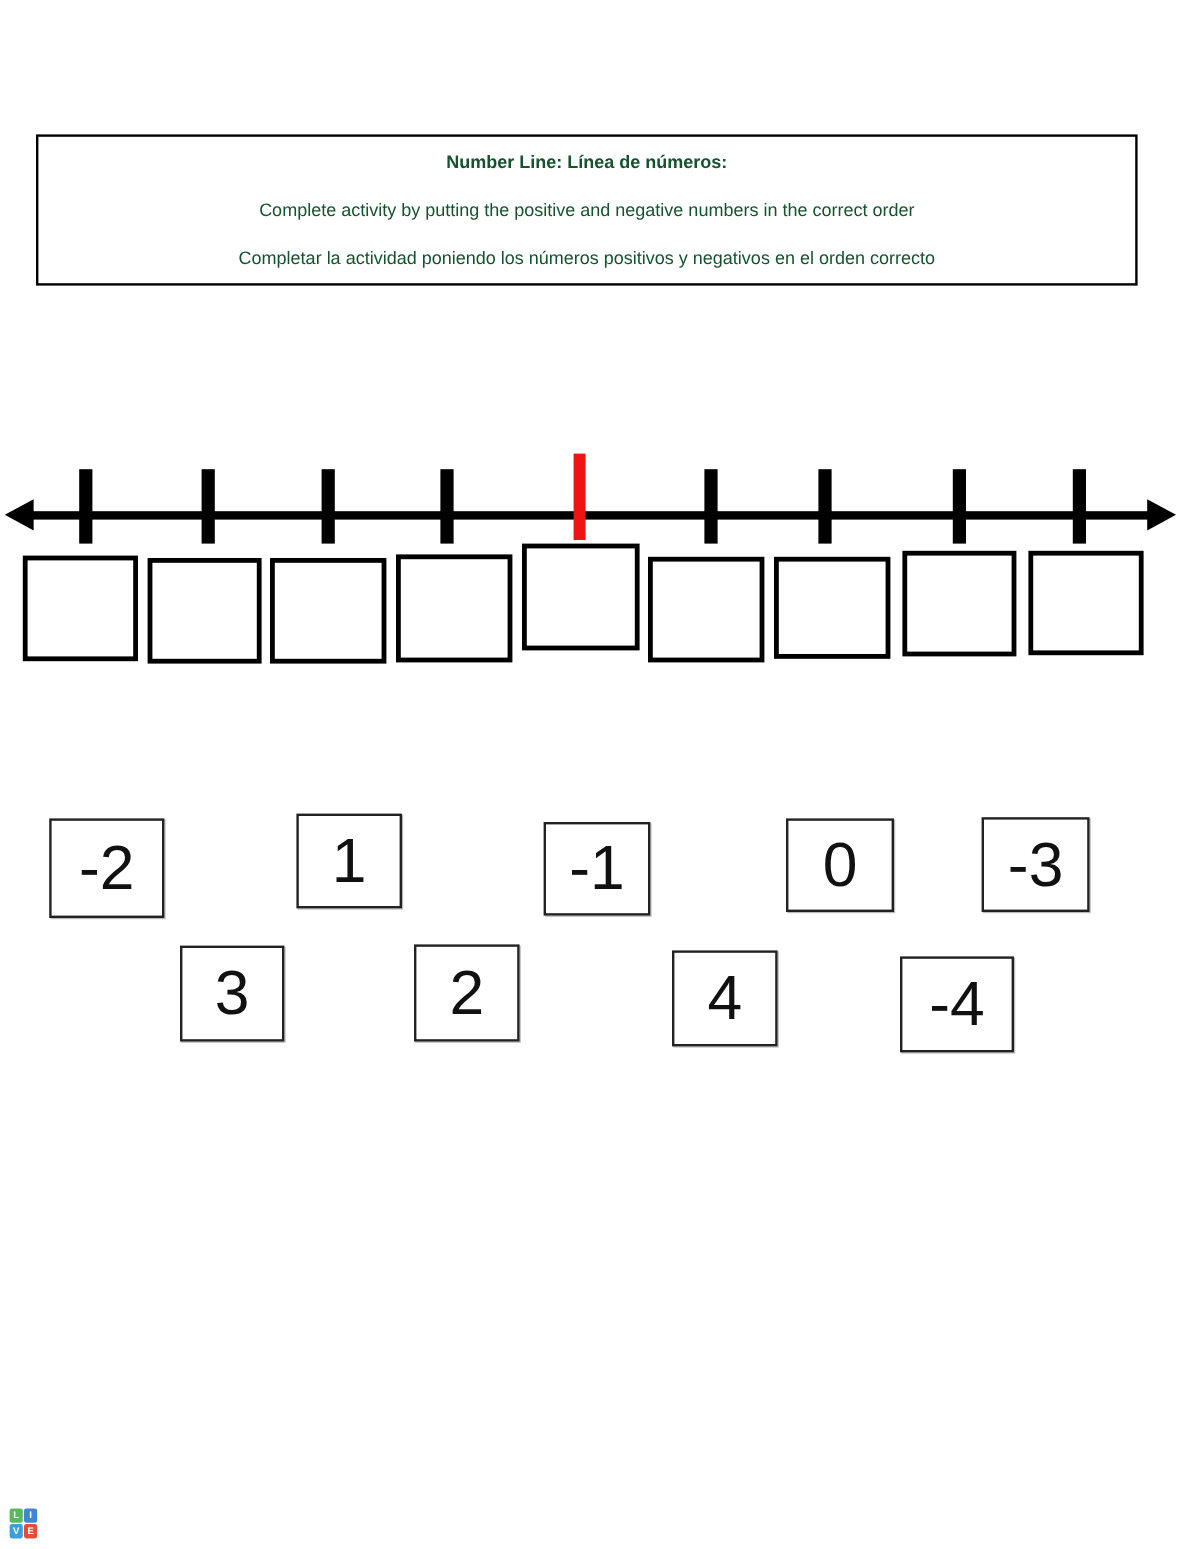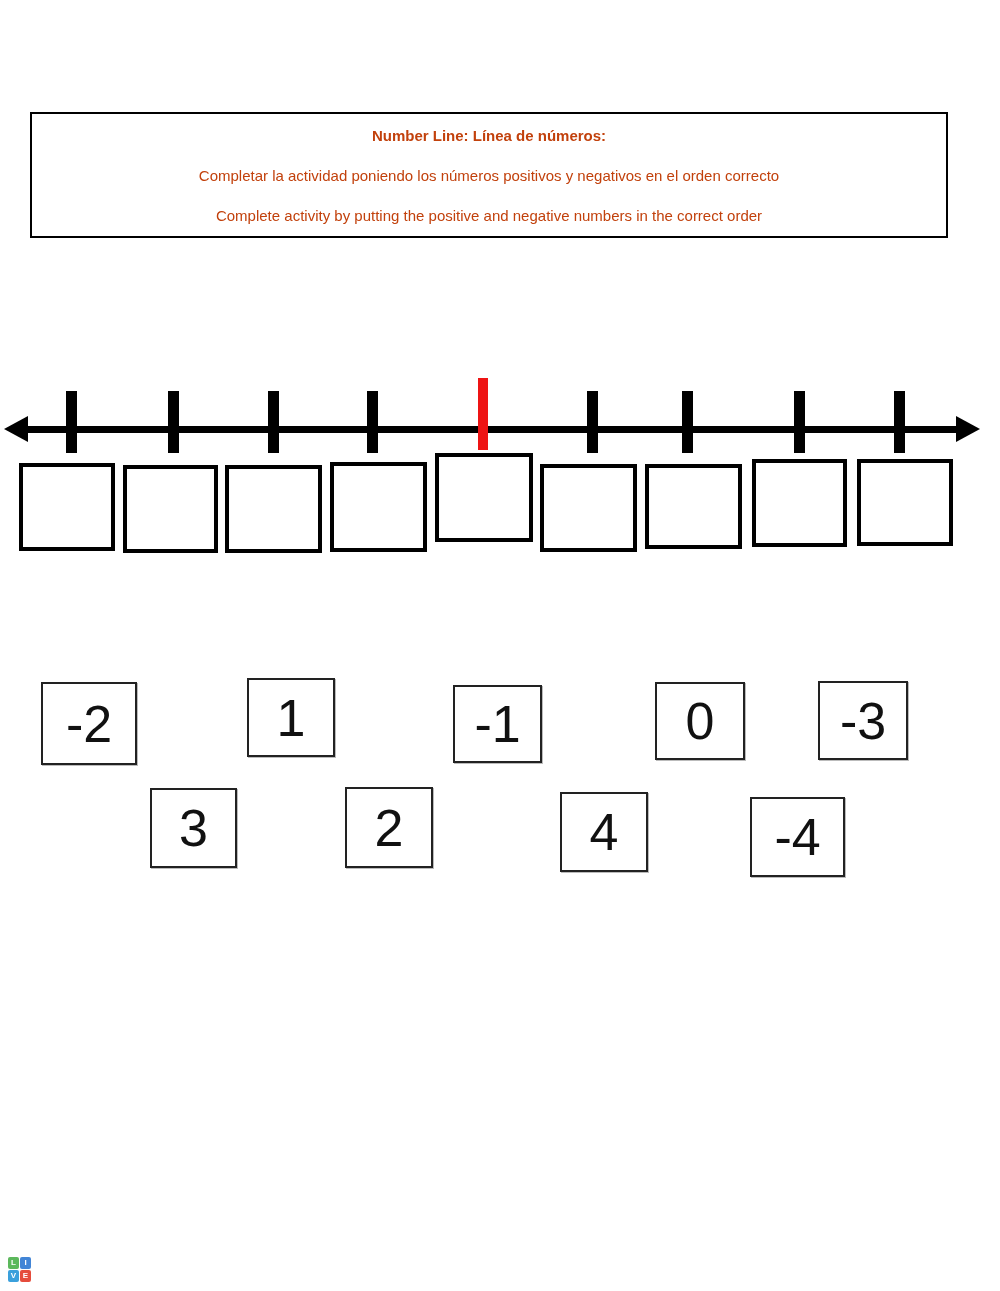--- a/index.html
+++ b/index.html
@@ -19,21 +19,21 @@
   
   .instruction-box {
     position: absolute;
     left: 30px;
     top: 112px;
     width: 918px;
     height: 126px;
     border: 2px solid #000;
     box-sizing: border-box;
     text-align: center;
-    color: #c2410c;
+    color: #14532d;
   }
   .instruction-title {
     margin-top: 13px;
     font-size: 15px;
     font-weight: bold;
   }
   .instruction-line {
     margin-top: 23px;
     font-size: 15px;
   }
@@ -159,22 +159,22 @@
     letter-spacing: -0.5px;
   }
 </style>
 </head>
 <body>
 
 <div id="page">
 
   <div class="instruction-box">
     <div class="instruction-title">Number Line: Línea de números:</div>
+    <div class="instruction-line">Complete activity by putting the positive and negative numbers in the correct order</div>
     <div class="instruction-line">Completar la actividad poniendo los números positivos y negativos en el orden correcto</div>
-    <div class="instruction-line">Complete activity by putting the positive and negative numbers in the correct order</div>
   </div>
 
   <div class="nl-line"></div>
   <div class="arrowhead arrow-left"></div>
   <div class="arrowhead arrow-right"></div>
 
   <div class="tick tick-1"></div>
   <div class="tick tick-2"></div>
   <div class="tick tick-3"></div>
   <div class="tick tick-4"></div>

